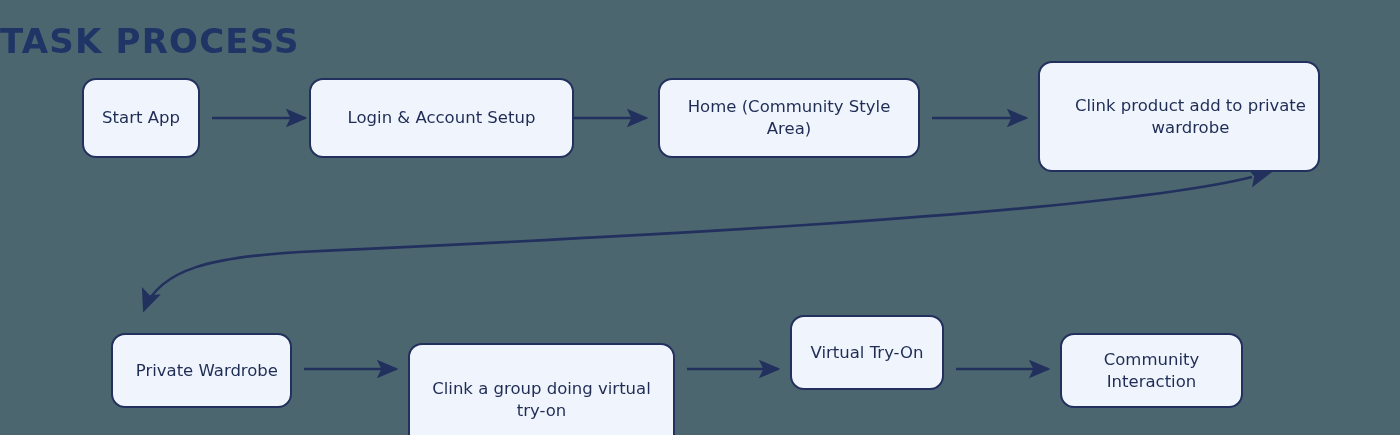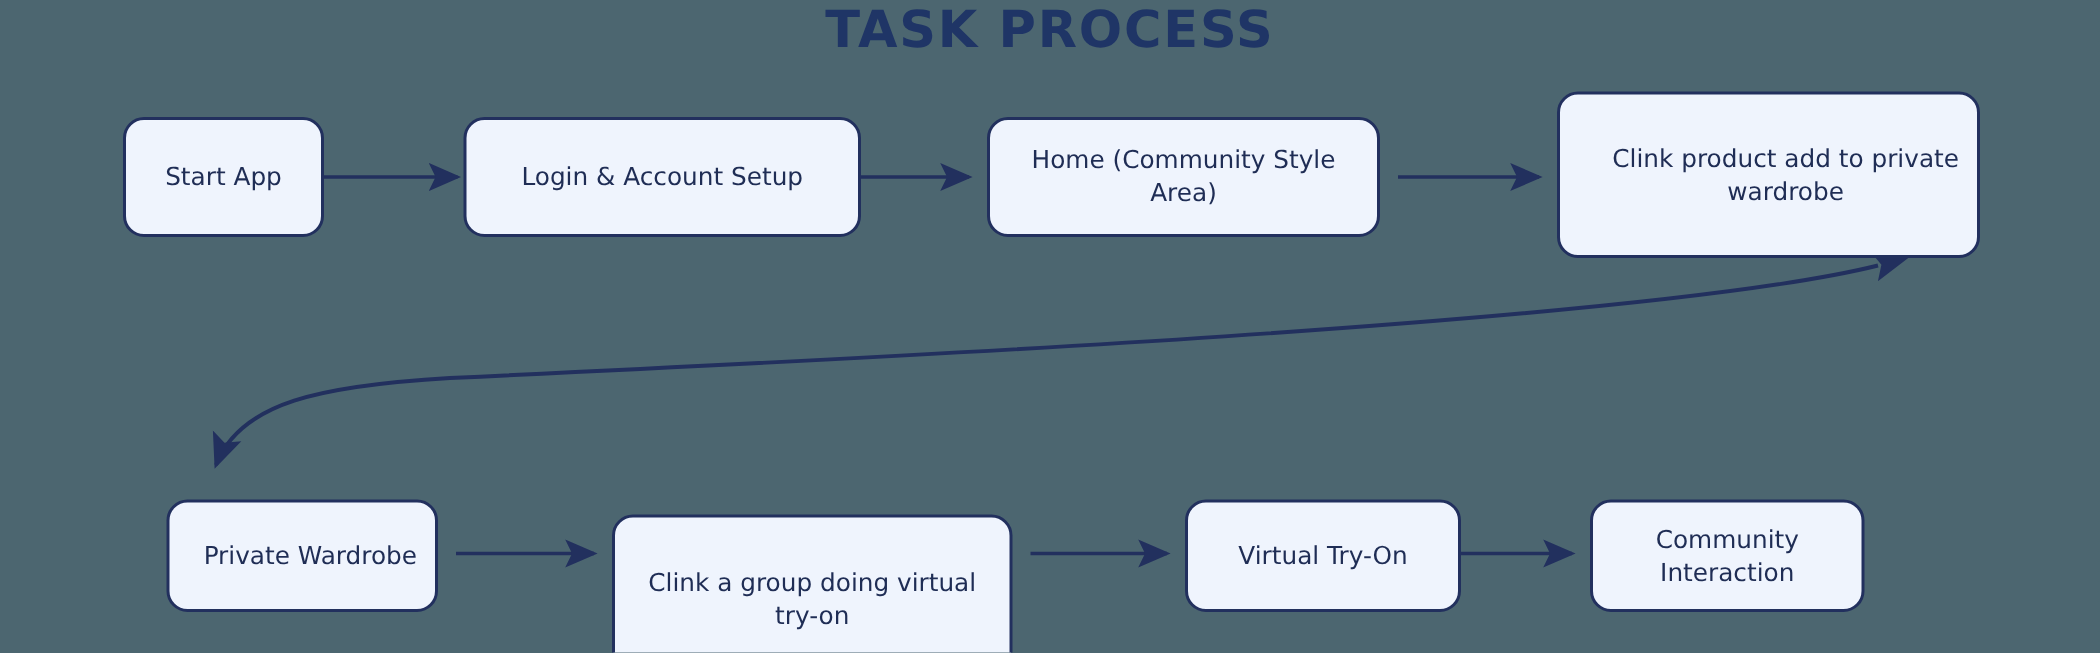--- a/index.html
+++ b/index.html
@@ -14,23 +14,23 @@
     overflow: hidden;
   }
   #canvas {
     position: relative;
     width: 1400px;
     height: 435px;
   }
   #title {
     position: absolute;
     left: 0;
-    top: 0;
+    top: 21px;
     width: 1400px;
-    text-align: center;
+    text-align: left;
     font-size: 34px;
     font-weight: bold;
     letter-spacing: 1.2px;
     color: #1f3566;
     font-family: "DejaVu Sans", sans-serif;
     user-select: none;
   }
   .node {
     position: absolute;
     box-sizing: border-box;
@@ -92,41 +92,41 @@
         <line x1="552" y1="118" x2="646" y2="118" class="arrow-line" marker-end="url(#arrowhead)"></line>
         <line x1="932" y1="118" x2="1026" y2="118" class="arrow-line" marker-end="url(#arrowhead)"></line>
         <path d="M 1252 177 C 1100 215, 560 240, 300 252 C 215 257, 160 268, 144 310" class="curve-line" marker-start="url(#arrowhead-start)" marker-end="url(#arrowhead)"></path>
         <line x1="304" y1="369" x2="396" y2="369" class="arrow-line" marker-end="url(#arrowhead)"></line>
         <line x1="687" y1="369" x2="778" y2="369" class="arrow-line" marker-end="url(#arrowhead)"></line>
         <line x1="956" y1="369" x2="1048" y2="369" class="arrow-line" marker-end="url(#arrowhead)"></line>
       </g>
   </svg>
 
   <div id="nodes-layer">
-      <div class="node" style="left: 82px; top: 78px; width: 134px; height: 80px; justify-content: center;">
+      <div class="node" style="left: 82px; top: 78px; width: 118px; height: 80px; justify-content: center;">
         <span class="label">Start App</span>
       </div>
       <div class="node" style="left: 309px; top: 78px; width: 265px; height: 80px;">
         <span class="label">Login &amp; Account Setup</span>
       </div>
       <div class="node" style="left: 658px; top: 78px; width: 262px; height: 80px;">
         <span class="label">Home (Community Style Area)</span>
       </div>
       <div class="node" style="left: 1038px; top: 61px; width: 282px; height: 111px; justify-content: flex-end;">
         <span class="label">Clink product add to private
 wardrobe</span>
       </div>
       <div class="node" style="left: 111px; top: 333px; width: 181px; height: 75px; justify-content: flex-end;">
         <span class="label">Private Wardrobe</span>
       </div>
       <div class="node" style="left: 408px; top: 312px; width: 267px; height: 113px; margin-top: 31px;">
         <span class="label">Clink a group doing virtual
 try-on</span>
       </div>
-      <div class="node" style="left: 790px; top: 333px; width: 184px; height: 75px;">
+      <div class="node" style="left: 790px; top: 315px; width: 154px; height: 75px;">
         <span class="label">Virtual Try-On</span>
       </div>
       <div class="node" style="left: 1060px; top: 333px; width: 183px; height: 75px;">
         <span class="label">Community Interaction</span>
       </div>
     </div>
 
 </div>
 
 </body></html>

